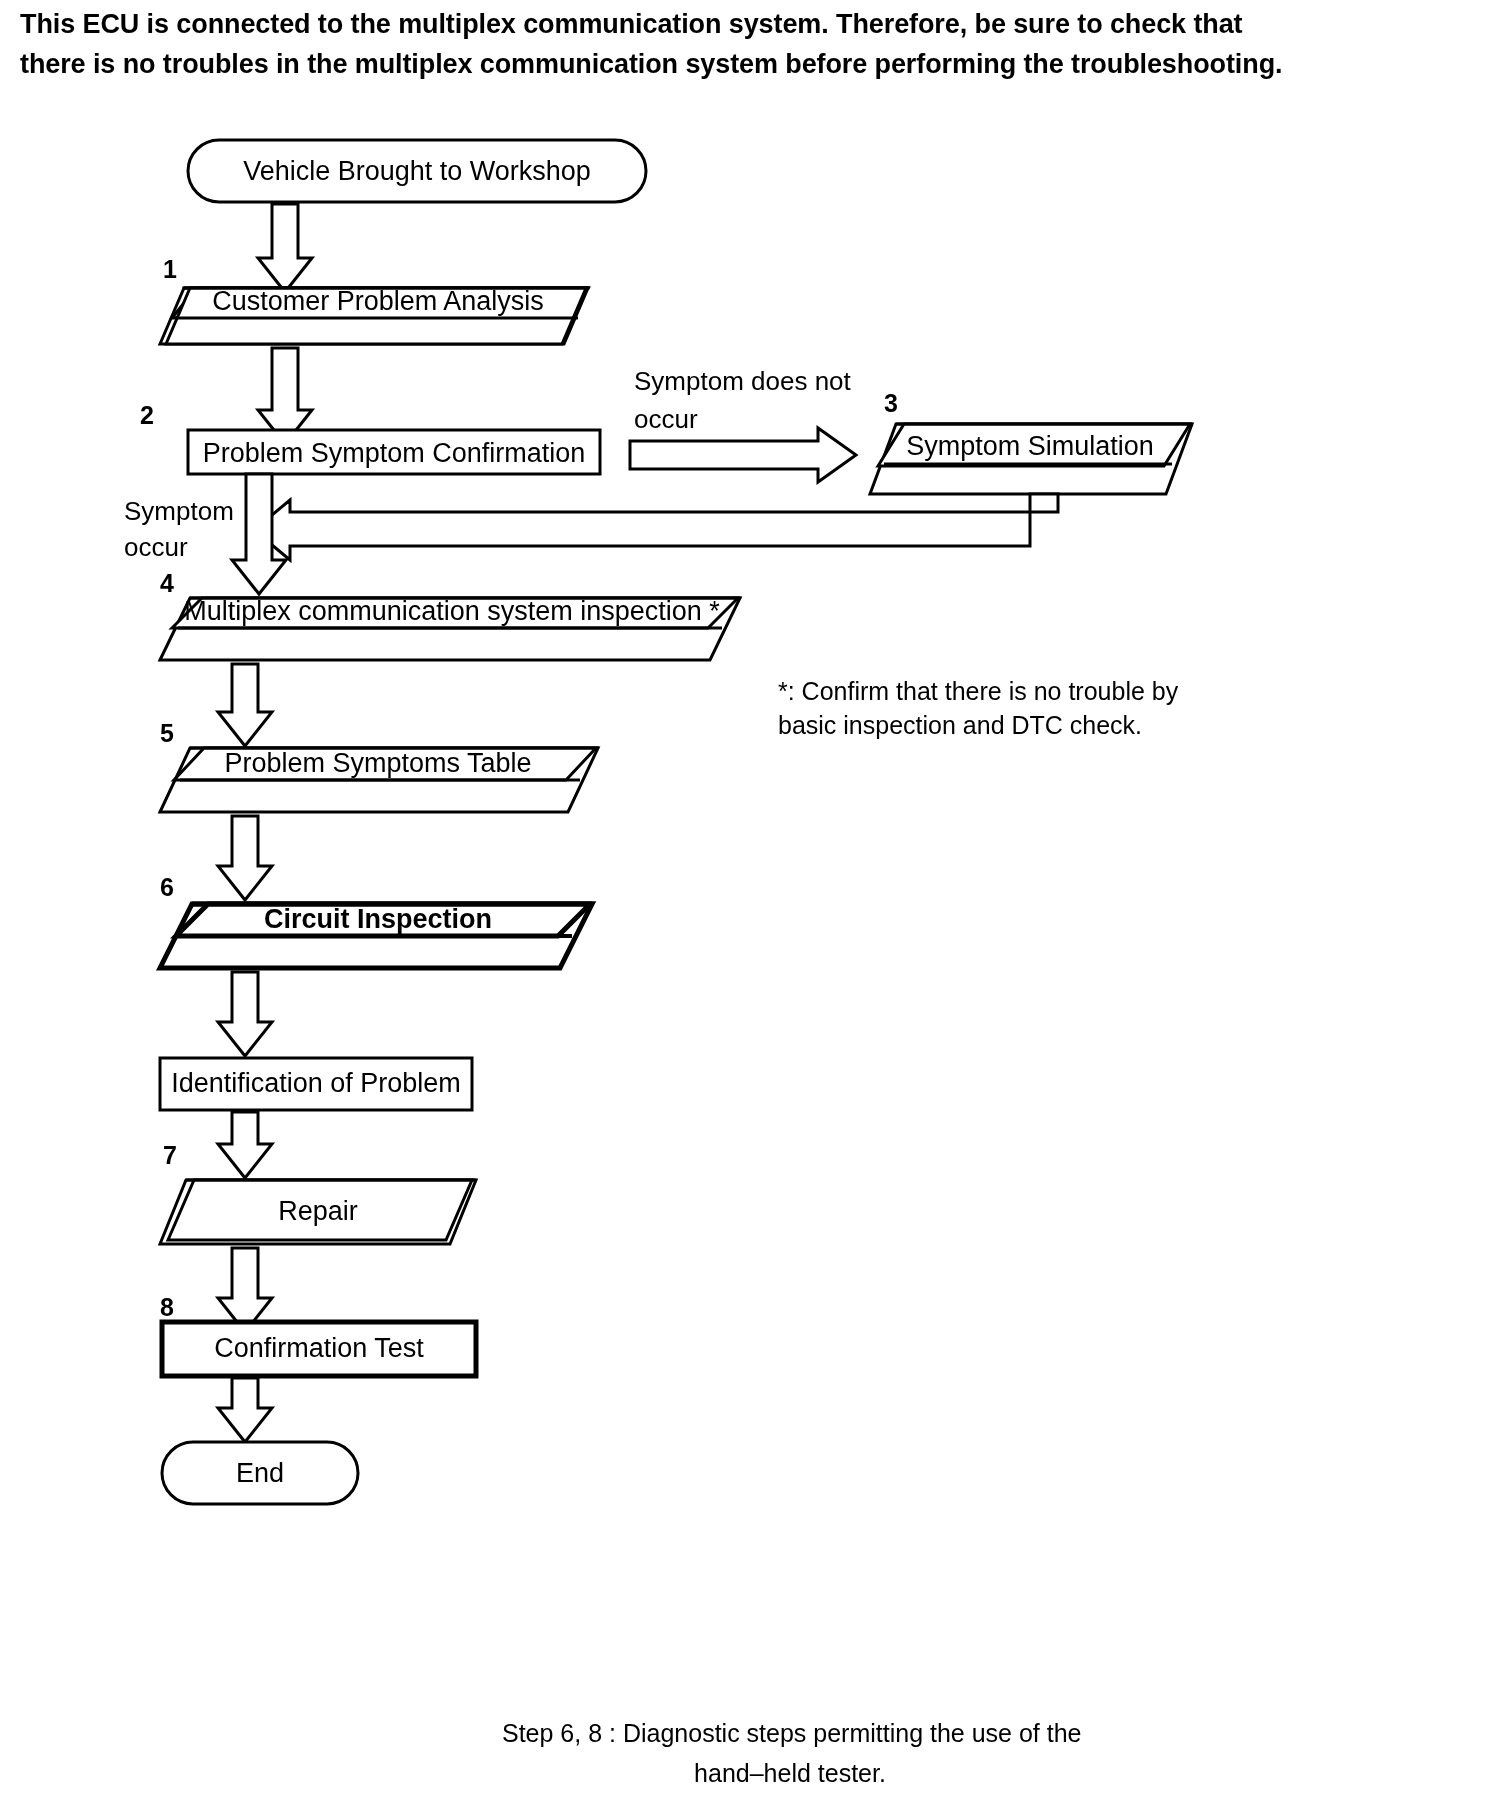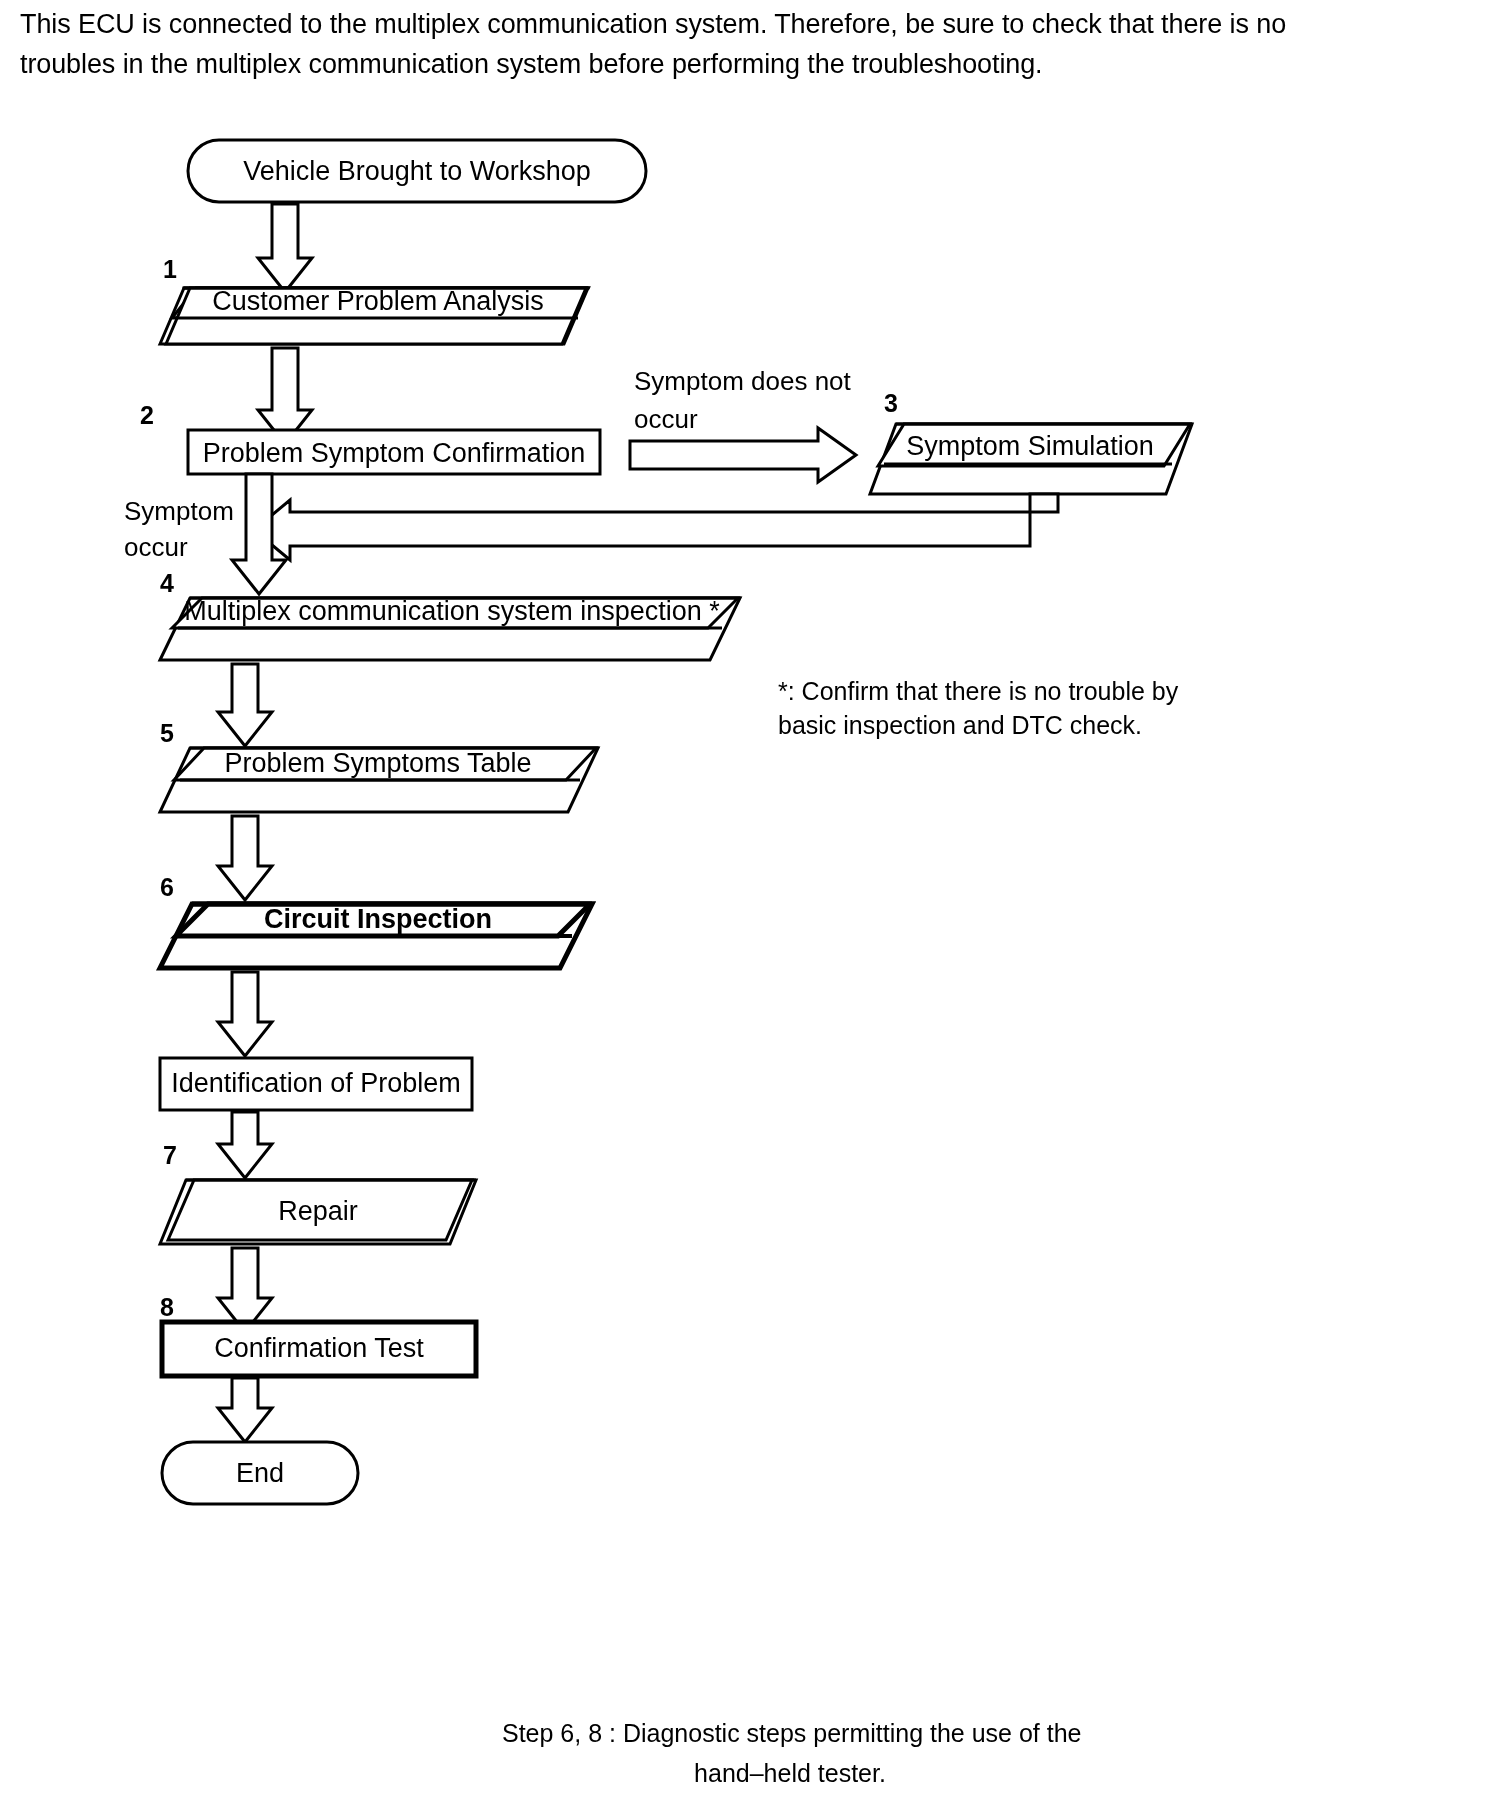--- a/index.html
+++ b/index.html
@@ -23,21 +23,21 @@
     width: 1300px;
   }
   .hint-label {
     font-size: 27px;
     font-weight: 400;
     line-height: 38px;
     letter-spacing: 0.2px;
   }
   .hint-body {
     font-size: 27px;
-    font-weight: normal;
+    font-weight: bold;
     line-height: 40px;
     letter-spacing: -0.1px;
     width: 1290px;
   }
   svg.flow {
     position: absolute;
     left: 0;
     top: 0;
     width: 1504px;
     height: 1800px;

